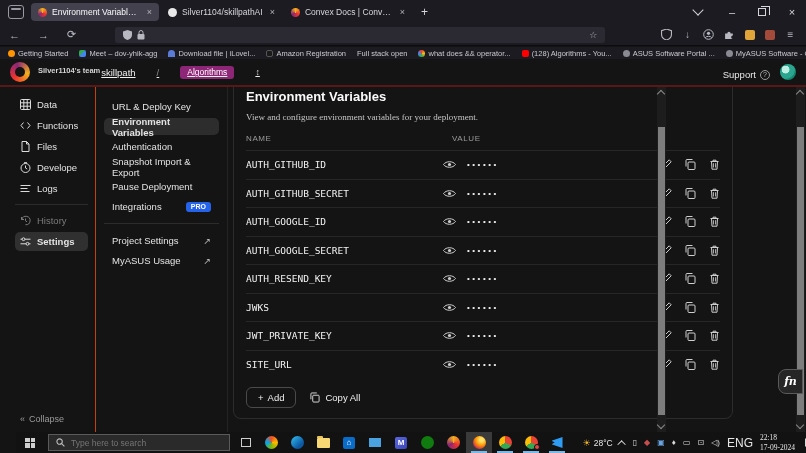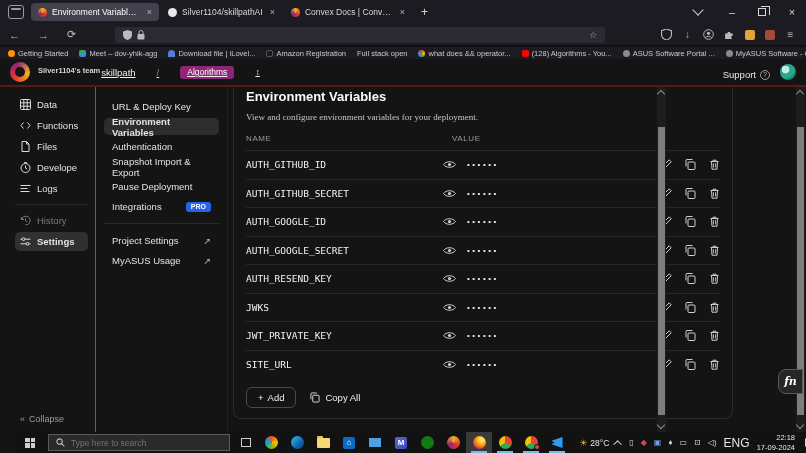--- a/index.html
+++ b/index.html
@@ -111,21 +111,21 @@
   .tb-app { width:26px; display:flex; align-items:center; justify-content:center; position:relative; }
   .tb-app.open::after { content:""; position:absolute; bottom:0; left:5px; right:5px; height:2px; background:#76b9ed; }
   .tb-app.focused { background:#3a3a3a; }
   .app-circle { width:13px; height:13px; border-radius:50%; }
   .tb-tray { margin-left:auto; display:flex; align-items:center; gap:7px; padding-right:6px; }
   .tray-temp { display:flex; align-items:center; gap:3px; font-size:8.5px; color:#e6e6e6; }
   .sun { color:#f0b429; font-size:9px; }
   .tray-ic { color:#d9d9d9; font-size:8px; }
   .tray-chev { width:6px; height:6px; border-left:1.5px solid #d9d9d9; border-top:1.5px solid #d9d9d9; transform:rotate(45deg) translateY(2px); }
   .tray-lang { font-size:12px; color:#e6e6e6; }
-  .tray-clock { font-size:7.5px; color:#e6e6e6; text-align:right; line-height:1.25; }
+  .tray-clock { font-size:7.5px; color:#e6e6e6; text-align:left; line-height:1.25;font-family:Liberation Serif, serif; }
   .notif { width:11px; height:9px; border:1px solid #d9d9d9; border-radius:1px; margin-left:3px; }
   .folder { width:13px; height:10px; background:#f8d775; border-radius:1px; position:relative; }
   .folder::before { content:""; position:absolute; top:-2px; left:0; width:6px; height:2px; background:#e8c25a; border-radius:1px 1px 0 0; }
   .envelope { width:12px; height:9px; background:#4aa3e0; position:relative; }
   .msq { width:12px; height:12px; border-radius:2px; display:flex; align-items:center; justify-content:center; color:#fff; font-size:8px; font-weight:bold; }
   .vscode { width:11px; height:11px; background:#2f9cf4; clip-path:polygon(100% 0,100% 100%,0 65%,30% 50%,0 35%); }
   .badge-red { position:absolute; right:4px; bottom:3px; width:6px; height:6px; border-radius:50%; background:#e04646; border:1px solid #121212; }
 </style>
 </head>
 <body>

